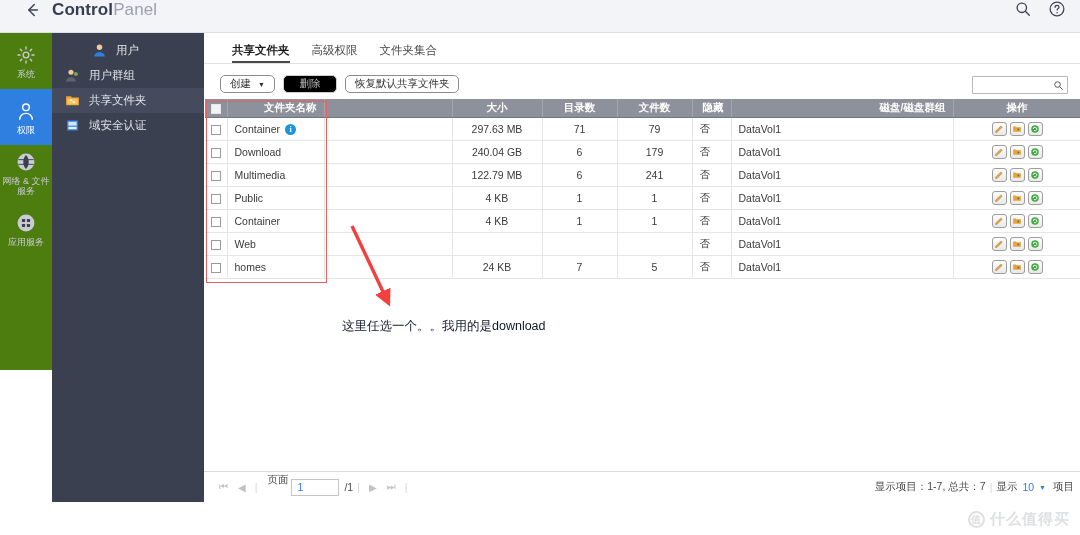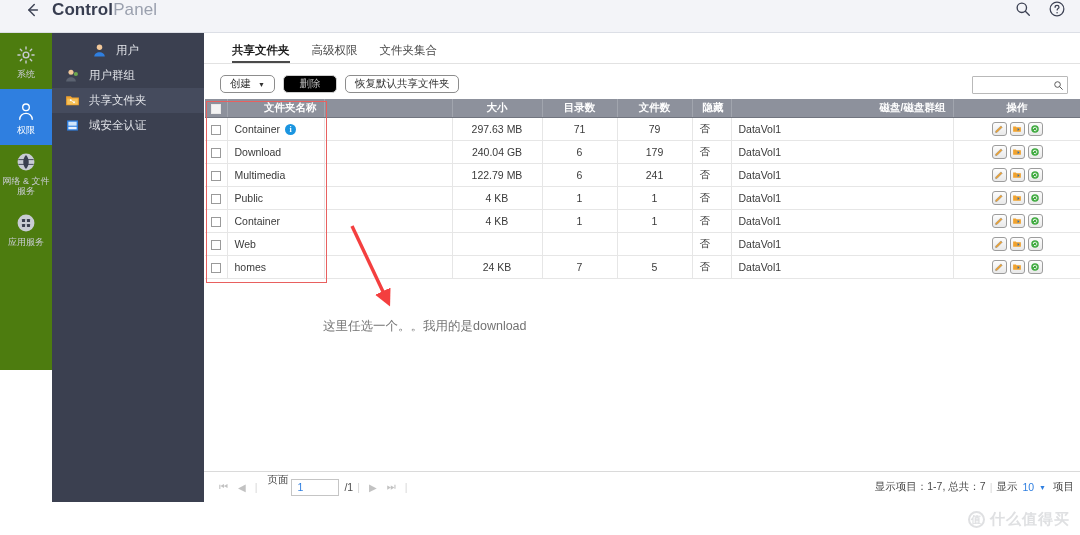--- a/index.html
+++ b/index.html
@@ -153,22 +153,22 @@
   .pg-right .blue { color: #2f7fe0; margin: 0 5px; }
   .pg-caret { color: #2f7fe0; font-size: 7px; margin-right: 7px; }
 
   
   .anno-rect {
     position: absolute; left: 206px; top: 101px; width: 121px; height: 182px;
     border: 1px solid #e8605f; pointer-events: none;
   }
   .anno-svg { position: absolute; left: 0; top: 0; width: 1080px; height: 535px; pointer-events: none; }
   .anno-text {
-    position: absolute; left: 323px; top: 318px;
-    font-size: 12.5px; color: #737373; white-space: nowrap;
+    position: absolute; left: 342px; top: 318px;
+    font-size: 12.5px; color: #0f172a; white-space: nowrap;
   }
 
   
   .watermark {
     position: absolute; right: 10px; bottom: 6px;
     display: flex; align-items: center; gap: 5px;
     color: #dfe0e2; font-size: 15px; font-weight: bold; letter-spacing: 1px;
   }
   .wm-circle {
     width: 17px; height: 17px; border-radius: 50%; border: 2px solid #dfe0e2;

